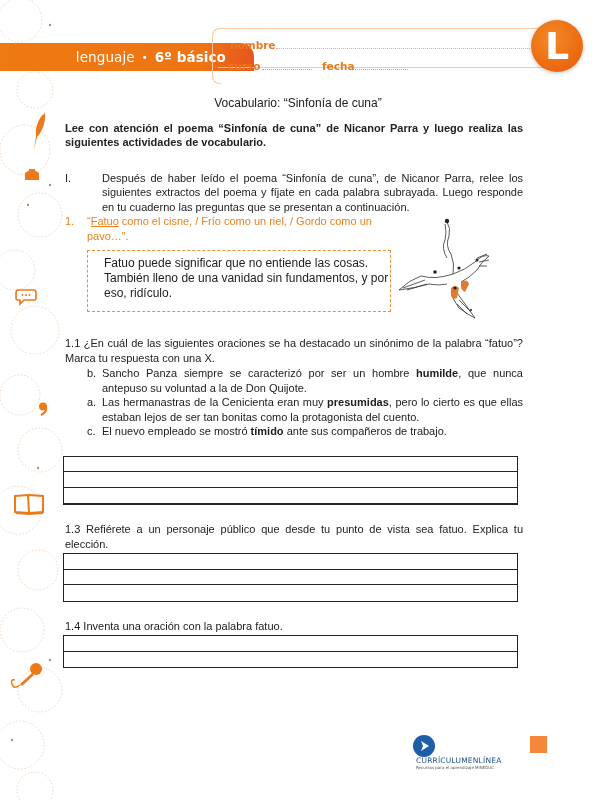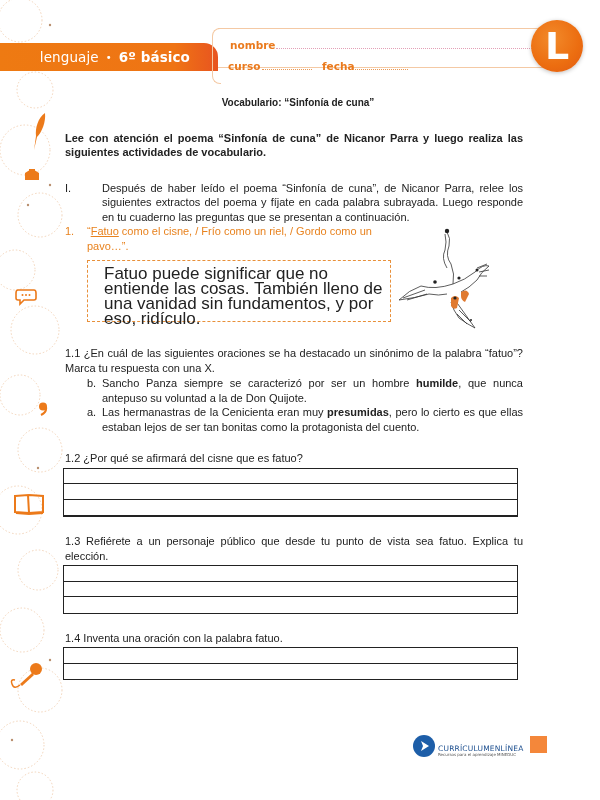--- a/index.html
+++ b/index.html
@@ -4,21 +4,21 @@
   <style>
     * { box-sizing: border-box; margin: 0; padding: 0; }
     html, body { width: 600px; height: 800px; background: #ffffff; overflow: hidden; }
     body { position: relative; font-family: "Liberation Sans", sans-serif; color: #222; }
 
     
     .doodles { position: absolute; left: 0; top: 0; width: 70px; height: 800px; }
 
     
     .subject-band {
-      position: absolute; left: 0; top: 43px; width: 218px; height: 28px;
+      position: absolute; left: 0; top: 43px; width: 254px; height: 28px;
       background: linear-gradient(90deg, #ee7a12 0%, #ef7414 80%, #e85420 100%);
       border-top-right-radius: 14px;
       color: #fff; font-family: "DejaVu Sans", sans-serif; font-size: 13.5px;
       display: flex; align-items: center; justify-content: flex-end; padding-right: 28px;
       letter-spacing: 0.1px;
     }
     .subject-band .dot { margin: 0 7px; font-size: 10px; }
     .subject-band .grade { font-weight: bold; }
 
     .student-box {
@@ -36,49 +36,49 @@
     .logo-circle {
       position: absolute; left: 531px; top: 20px; width: 52px; height: 52px;
       border-radius: 50%; background: radial-gradient(circle at 40% 35%, #f28a2a 0%, #ec6d10 60%, #e05a12 100%);
       box-shadow: 0 1px 4px rgba(0,0,0,0.25);
       color: #fff; font-family: "DejaVu Sans", sans-serif; font-weight: bold; font-size: 38px;
       display: flex; align-items: center; justify-content: center; line-height: 1;
     }
 
     
     .content { position: absolute; left: 65px; top: 96px; width: 458px; font-size: 11px; line-height: 14.5px; }
-    .doc-title { text-align: center; font-weight: bold; font-size: 10px; margin-bottom: 20px; margin-left: 8px; }
+    .doc-title { text-align: center; font-weight: normal; font-size: 12px; margin-bottom: 10px; margin-left: 8px; }
     .intro { font-weight: bold; text-align: justify; font-size: 11px; line-height: 14.5px; margin-bottom: 21px; }
     .instruction { text-align: justify; padding-left: 37px; text-indent: -37px; }
     .instruction .num { display: inline-block; width: 37px; text-indent: 0; padding-left: 0; }
 
     .poem-row { position: relative; height: 112px; }
     .poem-quote { color: #e8821e; font-weight: normal; width: 330px; font-size: 11px; line-height: 14.5px; padding-left: 22px; text-indent: -22px; }
     .poem-quote .qnum { display: inline-block; width: 22px; text-indent: 0; }
     .poem-quote .uword { text-decoration: underline; }
     .definition-box {
       position: absolute; left: 22px; top: 36px; width: 304px; height: 62px;
-      border: 1.5px dashed #e8903a; padding: 5px 0 0 16px; font-size: 17px; line-height: 15px;
+      border: 1.5px dashed #e8903a; padding: 5px 0 0 16px; font-size: 12px; line-height: 15px;
     }
     .swan { position: absolute; left: 330px; top: 0; width: 96px; height: 110px; }
 
     .q { text-align: justify; margin-top: 4px; }
     .opts { list-style: none; margin-left: 22px; margin-top: 1px; }
     .opts li { padding-left: 15px; text-indent: -15px; text-align: justify; }
     .opts li .letter { display: inline-block; width: 15px; text-indent: 0; }
 
     .answer-lines { border: 1.2px solid #222; margin-top: 2px; width: 455px; margin-left: -2px; }
     .answer-lines .ln { height: 15.5px; border-bottom: 1.2px solid #222; }
     .answer-lines .ln:last-child { border-bottom: none; }
     .answer-lines.thick { border-bottom-width: 2px; }
 
     .section { margin-top: 17px; }
     .section.first { margin-top: 10px; }
 
-    .footer-logo { position: absolute; left: 413px; top: 735px; display: flex; align-items: flex-end; }
+    .footer-logo { position: absolute; left: 413px; top: 735px; display: flex; align-items: flex-start; flex-direction: column; }
     .cl-circle { width: 22px; height: 22px; border-radius: 50%; background: #1d5ea8; display: flex; align-items: center; justify-content: center; }
     .cl-text { margin-left: 3px; line-height: 1; }
     .cl-text .t1 { font-family: "DejaVu Sans", sans-serif; font-size: 7.5px; color: #1d4f8f; letter-spacing: 0.2px; }
     .cl-text .t2 { font-family: "DejaVu Sans", sans-serif; font-size: 4px; color: #555; margin-top: 1px; }
     .footer-square { position: absolute; left: 530px; top: 736px; width: 17px; height: 17px; background: #f4873a; }
   </style>
 </head>
 <body>
 
 <svg class="doodles" viewBox="0 0 70 800">
@@ -182,25 +182,25 @@
       <path d="M66 68 Q 72 64 74 70 L 70 78 Q 66 76 66 72 Z" fill="#e07a30"></path>
       <circle cx="60" cy="74" r="1.6" fill="#222"></circle>
     </svg>
   </div>
 
   <div class="section first">
     <p class="q">1.1 ¿En cuál de las siguientes oraciones se ha destacado un sinónimo de la palabra “fatuo”? Marca tu respuesta con una X.</p>
     <ol class="opts">
       <li><span class="letter">b.</span><span>Sancho Panza siempre se caracterizó por ser un hombre </span><b>humilde</b><span>, que nunca antepuso su voluntad a la de Don Quijote.</span></li>
       <li><span class="letter">a.</span><span>Las hermanastras de la Cenicienta eran muy </span><b>presumidas</b><span>, pero lo cierto es que ellas estaban lejos de ser tan bonitas como la protagonista del cuento.</span></li>
+      <li><span class="letter">c.</span><span>El nuevo empleado se mostró </span><b>tímido</b><span> ante sus compañeros de trabajo.</span></li>
     </ol>
   </div>
 
   <div class="section">
-    <p>1.2 ¿Por qué se afirmará del cisne que es fatuo?</p>
     <div class="answer-lines thick">
       <div class="ln"></div>
       <div class="ln"></div>
       <div class="ln"></div>
     </div>
   </div>
 
   <div class="section">
     <p class="q">1.3 Refiérete a un personaje público que desde tu punto de vista sea fatuo. Explica tu elección.</p>
     <div class="answer-lines">

